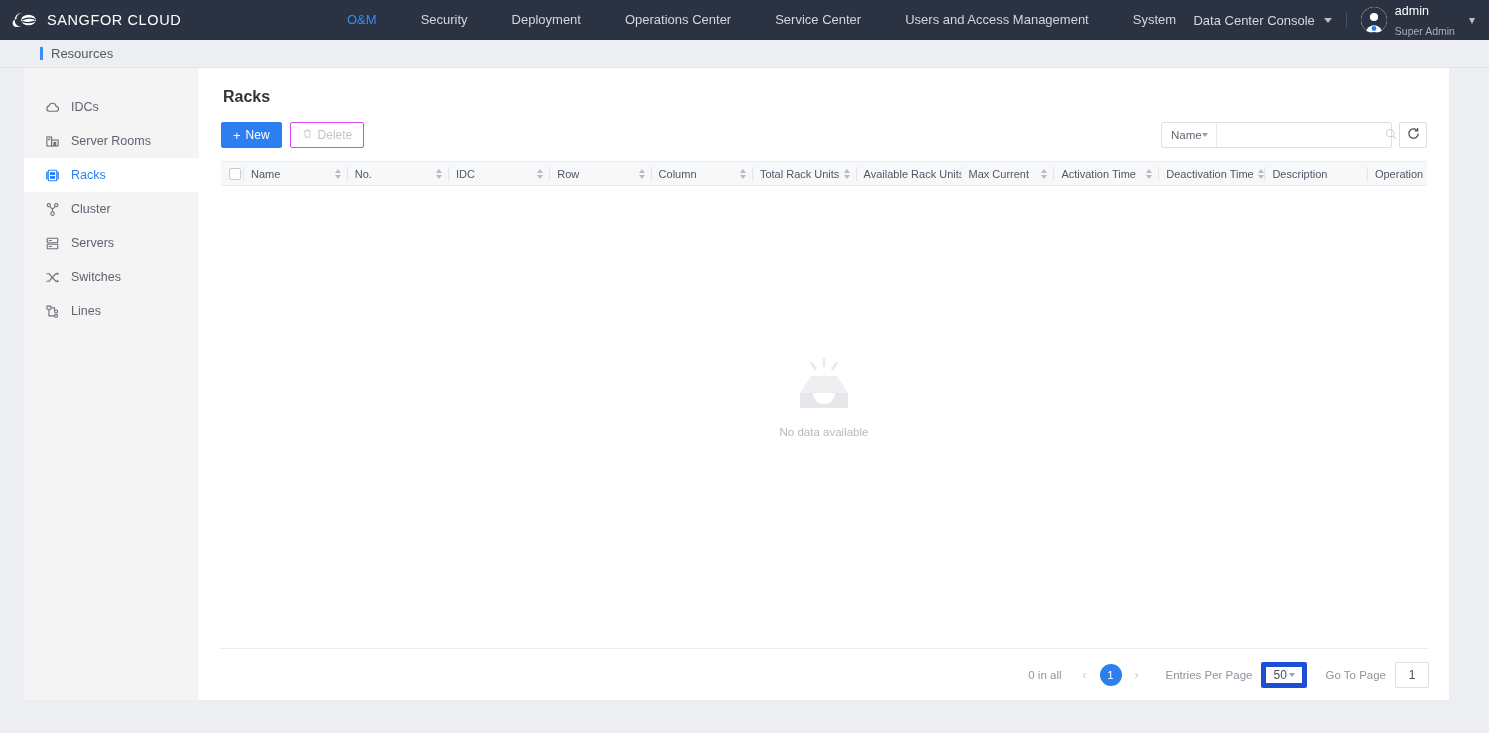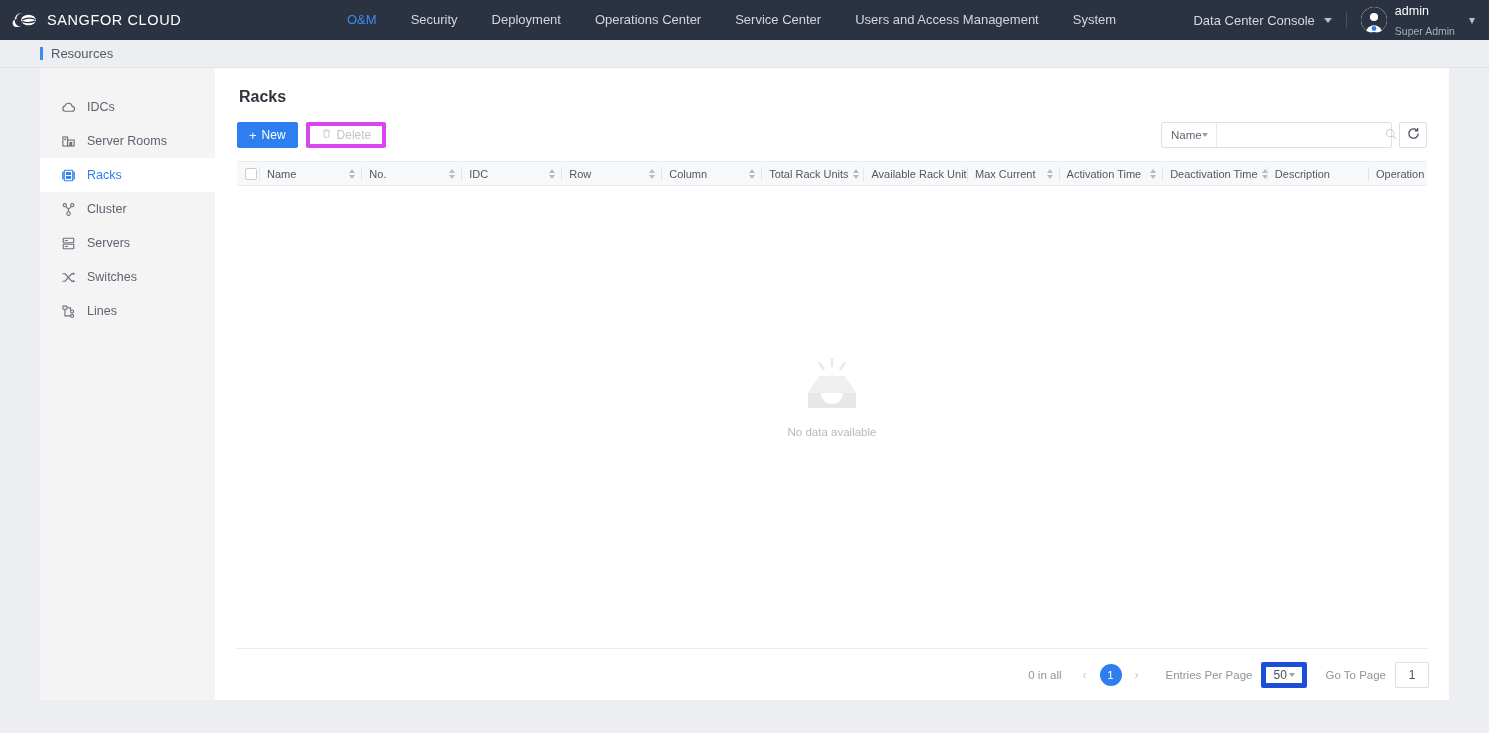--- a/index.html
+++ b/index.html
@@ -30,21 +30,21 @@
   .brand-logo { width: 26px; height: 22px; display:block; }
   .brand-name {
     color: #ffffff;
     font-size: 14.5px;
     letter-spacing: .6px;
     white-space: nowrap;
   }
   .mainnav {
     display: flex;
     align-items: center;
-    gap: 0px;
+    gap: 10px;
     height: 29px;
   }
   .mainnav-item {
     color: #d3d6dc;
     font-size: 13px;
     padding: 0 17px;
     line-height: 40px;
     white-space: nowrap;
     cursor: pointer;
   }
@@ -117,21 +117,21 @@
     width: 3px; height: 13px;
     background: #3b8cf5;
     display: block;
   }
   .crumb-text { color: #545a66; font-size: 13px; }
 
   
   .shell {
     display: flex;
     height: 632px;
-    padding-left: 40px;
+    padding-left: 24px;
     padding-right: 40px;
     background: #eceef1;
   }
 
   
   .sidebar {
     width: 175px;
     flex: 0 0 175px;
     background: #f4f4f5;
     padding-top: 22px;
@@ -191,21 +191,21 @@
   }
   .btn-primary {
     background: #2d7ff0;
     color: #ffffff;
     border: 1px solid #2d7ff0;
   }
   .btn-plus { font-size: 13px; line-height: 1; }
   .btn-disabled {
     background: #ffffff;
     color: #c1c5cc;
-    border: 4px solid #d946ef;
+    border: 1px solid #d946ef;
     margin-left: 8px;
     cursor: default;
   }
   .trash-ic { width: 11px; height: 11px; }
 
   .filterbox {
     position: absolute;
     right: 0;
     top: 0;
     display: flex;

